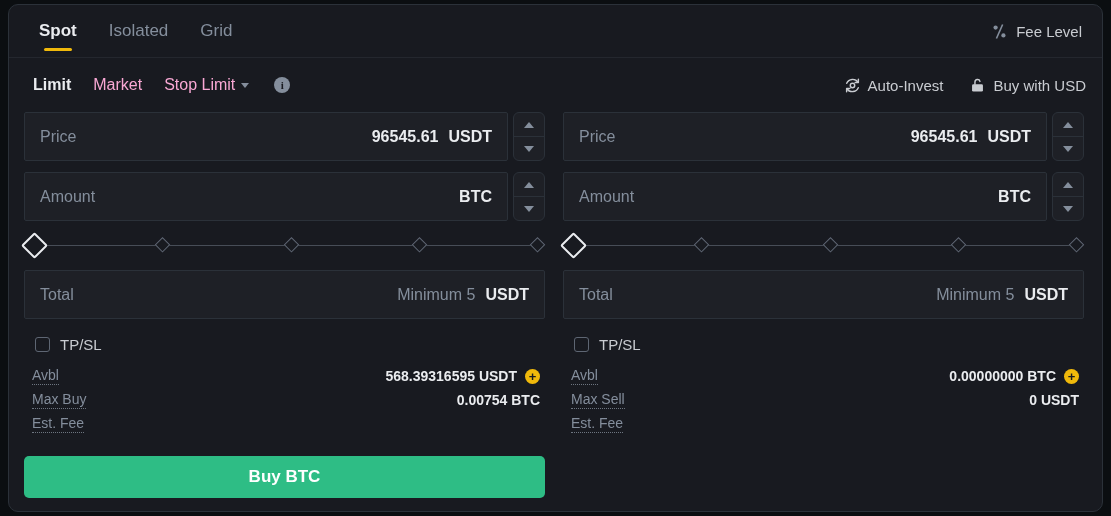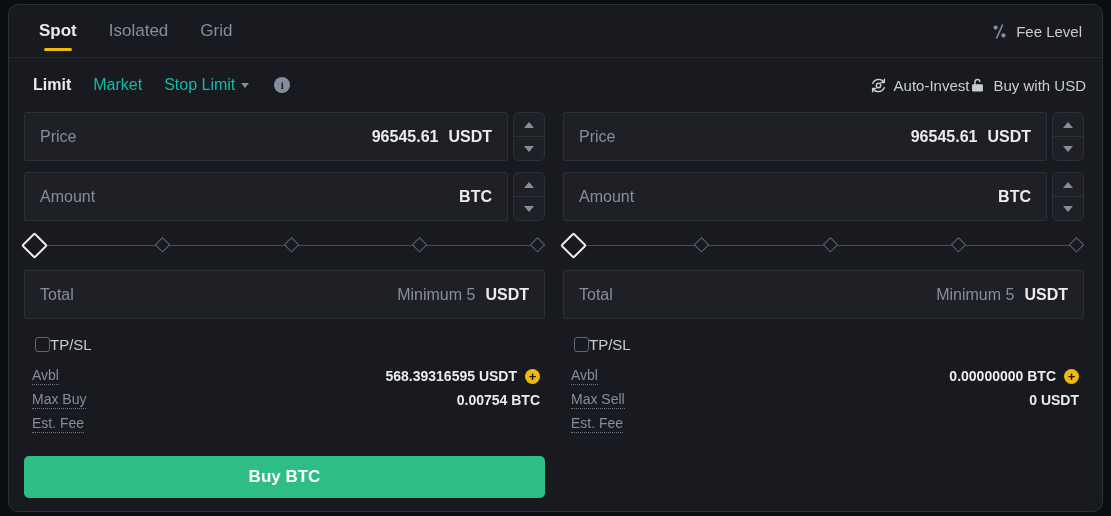--- a/index.html
+++ b/index.html
@@ -63,21 +63,21 @@
   .typerow {
     height: 42px;
     display: flex;
     align-items: center;
     padding: 0 16px 0 14px;
     margin-top: 6px;
   }
   .otab {
     padding: 0 11px;
     font-size: 16px;
-    color: #14b8a6;
+    color: #f9a8d4;
     cursor: pointer;
     display: flex; align-items: center; gap: 5px;
     white-space: nowrap;
   }
   .otab:first-child { padding-left: 10px; }
   .otab.active { color: #eaecef; font-weight: bold; }
   .caret {
     display: inline-block;
     width: 0; height: 0;
     border-left: 4px solid transparent;
@@ -90,21 +90,21 @@
     background: #848e9c;
     color: #181a20;
     font-size: 11px; font-weight: bold;
     display: flex; align-items: center; justify-content: center;
     font-family: "Liberation Serif", serif;
     margin-left: 14px;
     cursor: pointer;
   }
   .typerow-right {
     margin-left: auto;
-    display: flex; align-items: center; 
+    display: flex; align-items: center; gap: 26px;
   }
   .mini-action {
     display: flex; align-items: center; gap: 7px;
     color: #c9ccd1; font-size: 15px; cursor: pointer;
     white-space: nowrap;
   }
   .mini-action svg { display: block; }
 
   
   .cols {
@@ -202,21 +202,21 @@
     width: 19px; height: 19px;
     background: #181a20;
     border: 2px solid #eaecef;
     transform: rotate(45deg);
     border-radius: 2px;
     cursor: pointer;
   }
 
   
   .tpsl {
-    display: flex; align-items: center; gap: 0;
+    display: flex; align-items: center; gap: 10px;
     height: 28px;
     margin: 4px 0 6px 11px;
     cursor: pointer;
   }
   .checkbox {
     width: 15px; height: 15px;
     border: 1px solid #5e6673;
     border-radius: 3px;
     background: transparent;
   }

